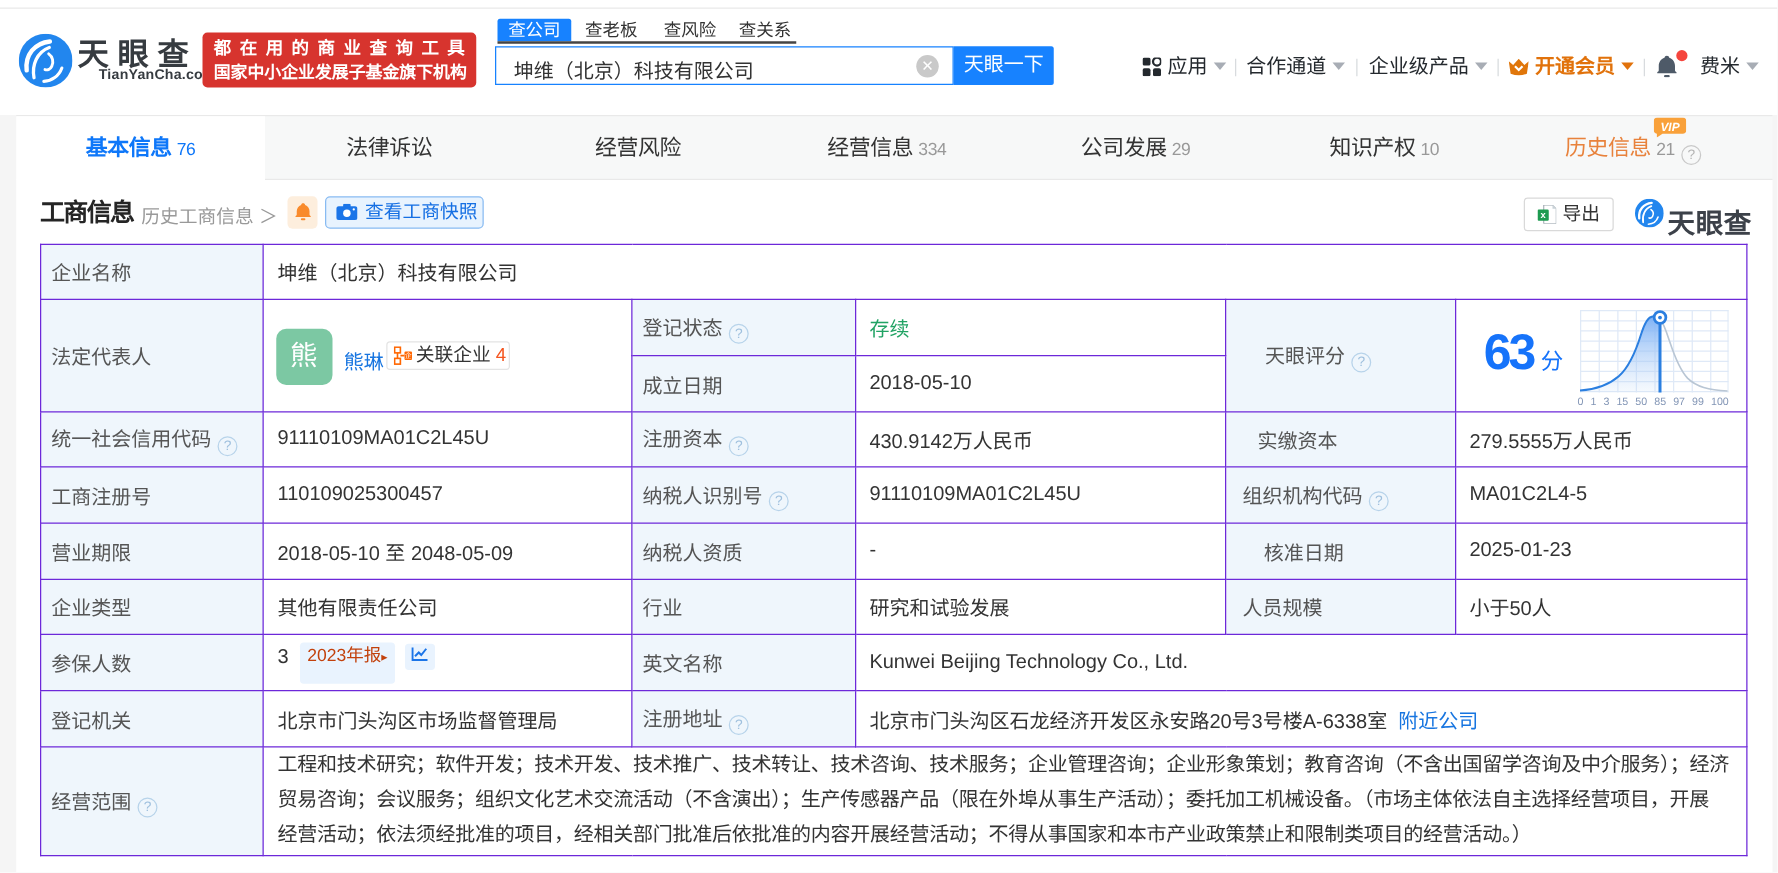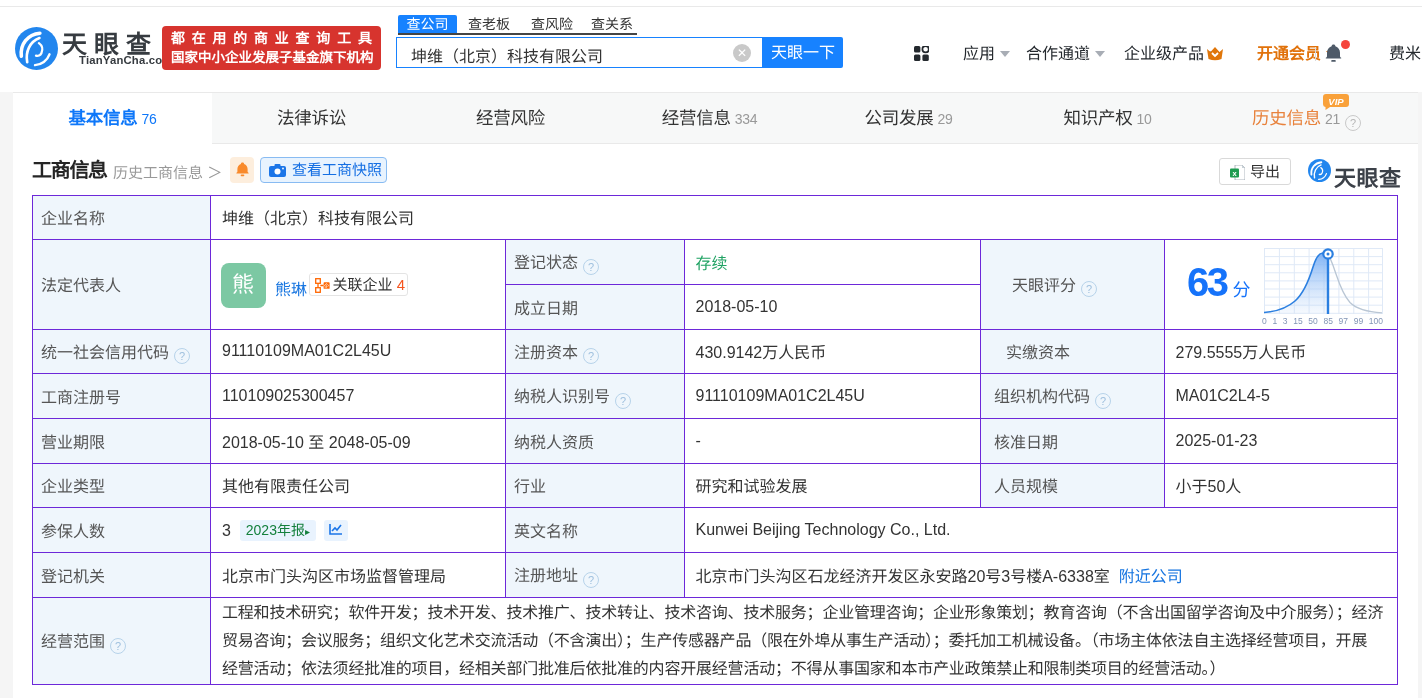--- a/index.html
+++ b/index.html
@@ -24,21 +24,21 @@
   
   .stab { position:absolute; top:15px; height:18px; line-height:18px; font-size:14px; color:#333; }
   #stab1 { left:398px; width:59px; background:#1782ff; color:#fff; text-align:center; border-radius:2px 2px 0 0; }
   #stabline { left:398px; top:33px; width:239px; height:1.5px; background:#454545; }
   #sinput { left:396px; top:37px; width:367px; height:31px; background:#fff; border:1px solid #1782ff; }
   #sinput span { position:absolute; left:14px; top:5px; font-size:16px; color:#333; }
   #sclear { left:733px; top:44px; width:18px; height:18px; border-radius:50%; background:#c9c9c9; color:#fff; font-size:12px; text-align:center; line-height:18px; }
   #sbtn { left:763px; top:37px; width:80px; height:31px; background:#1782ff; color:#fff; font-size:16px; text-align:center; line-height:31px; border-radius:0 2px 2px 0; }
 
   
-  .rm { position:absolute; top:45px; height:17px; line-height:17px; font-size:16px; color:#24292e; white-space:nowrap;margin-left:29px; }
+  .rm { position:absolute; top:45px; height:17px; line-height:17px; font-size:16px; color:#24292e; white-space:nowrap; }
   .caret { display:inline-block; width:0; height:0; border-left:5px solid transparent; border-right:5px solid transparent; border-top:6px solid #a8adb5; vertical-align:2px; margin-left:5px; }
   .vdiv { position:absolute; top:47px; width:1px; height:14px; background:#d8dbde; }
 
   
   #navrow { position:absolute; left:0; top:92px; width:1422px; height:52px; background:#f5f5f5; }
   #navbg { position:absolute; left:13px; top:0; width:1405px; height:52px; background:#f7f8f8; border-top:1px solid #e9e9e9; border-bottom:1px solid #e9e9e9; }
   .ntab { position:absolute; top:1px; height:50px; line-height:50px; text-align:center; font-size:17.5px; color:#333; letter-spacing:-0.3px; }
   .ntab small { font-size:14px; color:#999; margin-left:4px; vertical-align:0.5px;}
   #ntab-active { left:13px; width:199px; background:#fff; font-weight:bold; color:#0e77f9; border-bottom:1px solid #fff; height:51px; }
   #ntab-active small { color:#0e77f9; font-weight:normal; }
@@ -217,21 +217,21 @@
       <td class="lb">纳税人识别号<span class="q">?</span></td>
       <td class="vl">91110109MA01C2L45U</td>
       <td class="lb" style="padding-left:13px;">组织机构代码<span class="q">?</span></td>
       <td class="vl">MA01C2L4-5</td>
     </tr>
     <tr style="height:44.7px;">
       <td class="lb">营业期限</td>
       <td class="vl">2018-05-10 至 2048-05-09</td>
       <td class="lb">纳税人资质</td>
       <td class="vl">-</td>
-      <td class="lb" style="padding-left:13px;">核准日期</td>
+      <td class="lb" style="padding-left:30px;">核准日期</td>
       <td class="vl">2025-01-23</td>
     </tr>
     <tr style="height:44.7px;">
       <td class="lb">企业类型</td>
       <td class="vl">其他有限责任公司</td>
       <td class="lb">行业</td>
       <td class="vl">研究和试验发展</td>
       <td class="lb" style="padding-left:13px;">人员规模</td>
       <td class="vl">小于50人</td>
     </tr>
@@ -293,15 +293,15 @@
     <span>3</span>
     <span>15</span>
     <span>50</span>
     <span>85</span>
     <span>97</span>
     <span>99</span>
     <span>100</span>
   </div>
 
 <style>
-  #report-tag { display:inline-block; background:#e9f3fe; color:#15803d; font-size:14px; border-radius:3px; padding:0 6px; height:21px; line-height:21px; vertical-align:1px; }
+  #report-tag { display:inline-block; background:#e9f3fe; color:#c2410c; font-size:14px; border-radius:3px; padding:0 6px; height:33px; line-height:21px; vertical-align:1px; }
   #chart-tag { display:inline-block; background:#e9f3fe; border-radius:3px; padding:0 5px; height:21px; line-height:19px; vertical-align:1px; margin-left:4px;}
 </style>
 
 </body></html>

